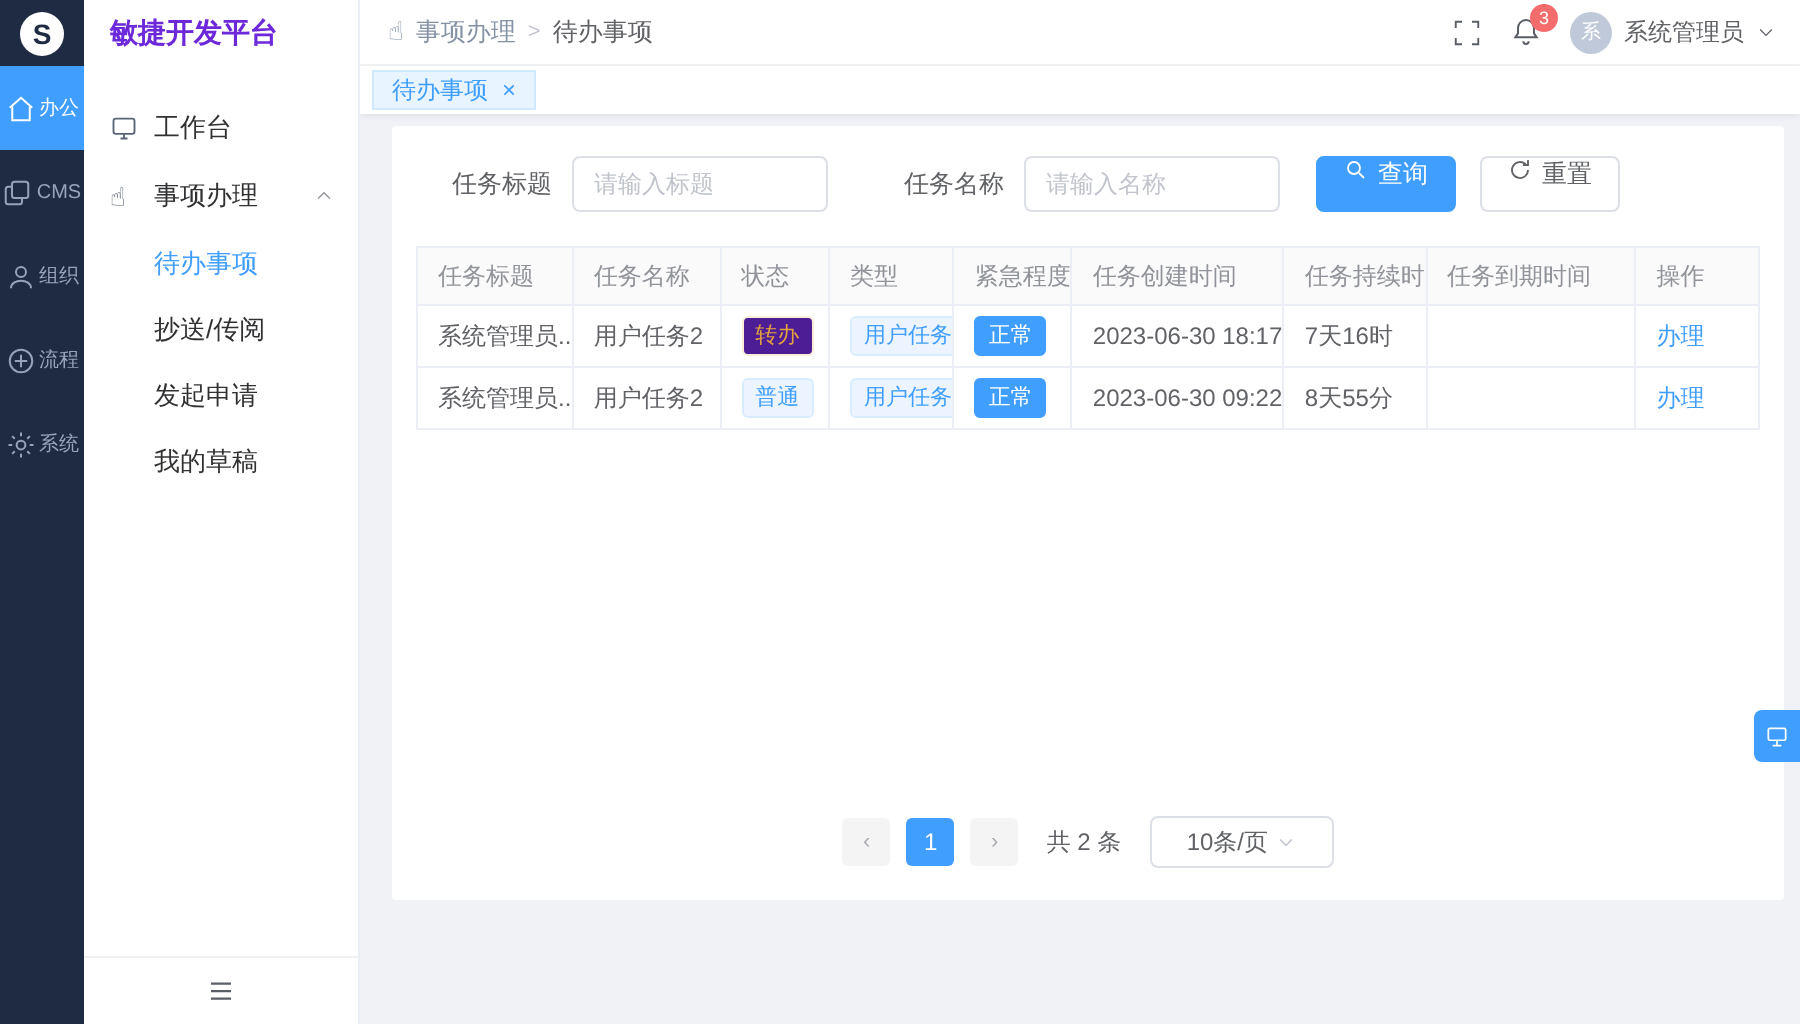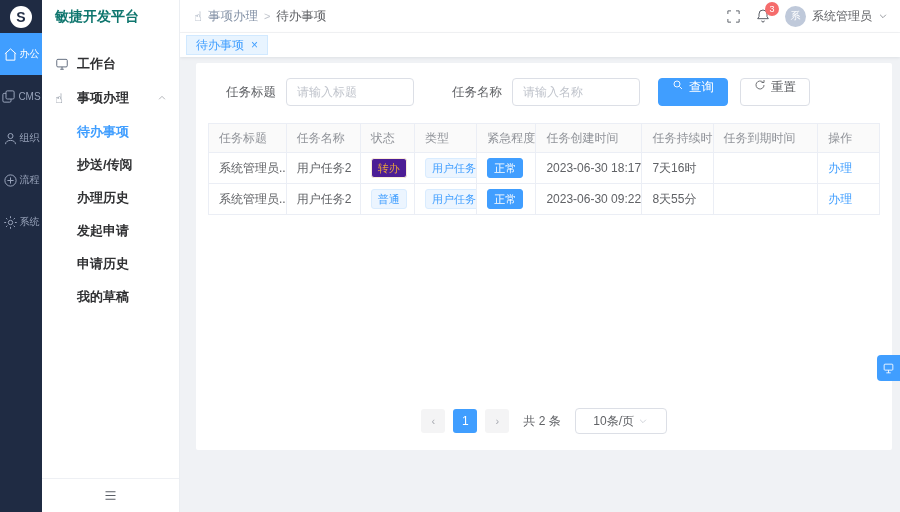--- a/index.html
+++ b/index.html
@@ -9,22 +9,22 @@
   
   .rail { position:absolute; left:0; top:0; width:42px; height:512px; background:#1f2b43; z-index:5; }
   .rail-logo { height:33px; display:flex; align-items:center; justify-content:center; }
   .logo-circle { width:22px; height:22px; border-radius:50%; background:#fff; color:#1f2b43; font-weight:bold; font-size:14px; display:flex; align-items:center; justify-content:center; }
   .rail-item { height:42px; display:flex; align-items:center; justify-content:center; gap:2px; color:#98a3ba; font-size:10px; cursor:pointer; }
   .rail-item.active { background:#409eff; color:#fff; }
   .rail-item svg { width:15px; height:15px; stroke:currentColor; fill:none; stroke-width:1.6; }
 
   
   .sidebar { position:absolute; left:42px; top:0; width:138px; height:512px; background:#fff; border-right:1px solid #ebeef2; z-index:4; display:flex; flex-direction:column; }
-  .sidebar-title { height:33px; line-height:33px; padding-left:13px; font-size:14px; font-weight:bold; color:#0f766e; white-space:nowrap; }
-  .menu { padding-top:14px; flex:1;font-weight:bold; }
+  .sidebar-title { height:33px; line-height:33px; padding-left:13px; font-size:14px; font-weight:bold; color:#6d28d9; white-space:nowrap; }
+  .menu { padding-top:14px; flex:1; }
   .menu-row { height:34px; display:flex; align-items:center; padding:0 12px 0 13px; font-size:13px; color:#303133; cursor:pointer; }
   .menu-row svg { width:14px; height:14px; stroke:#5a6577; fill:none; stroke-width:1.6; margin-right:8px; flex:none; }
   .menu-row .hand-glyph { width:14px; margin-right:8px; color:#5a6577; font-size:13px; line-height:1; }
   .menu-row .spacer { flex:1; }
   .menu-row .chev { width:10px; height:10px; stroke:#909399; fill:none; stroke-width:1.6; margin-right:0; }
   .menu-sub { height:33px; display:flex; align-items:center; padding-left:35px; font-size:13px; color:#303133; cursor:pointer; }
   .menu-sub.active { color:#409eff; }
   .sidebar-foot { height:34px; border-top:1px solid #eef0f4; display:flex; align-items:center; justify-content:center; }
   .sidebar-foot svg { width:15px; height:15px; stroke:#5a5e66; stroke-width:1.8; cursor:pointer; }
 
@@ -139,23 +139,21 @@
       <div class="menu-row">
         <span class="hand-glyph">☝</span>
         <span>事项办理</span>
         <span class="spacer"></span>
         <svg class="chev" viewBox="0 0 24 24">
             <polyline points="5 15 12 8 19 15"></polyline>
           </svg>
       </div>
       <div class="menu-sub active">待办事项</div>
       <div class="menu-sub">抄送/传阅</div>
-      <div class="menu-sub">办理历史</div>
       <div class="menu-sub">发起申请</div>
-      <div class="menu-sub">申请历史</div>
       <div class="menu-sub">我的草稿</div>
     </div>
     <div class="sidebar-foot">
       <svg viewBox="0 0 24 24">
           <path d="M4 6h16M4 12h16M4 18h16"></path>
         </svg>
     </div>
   </div>
 
   <div class="main">

